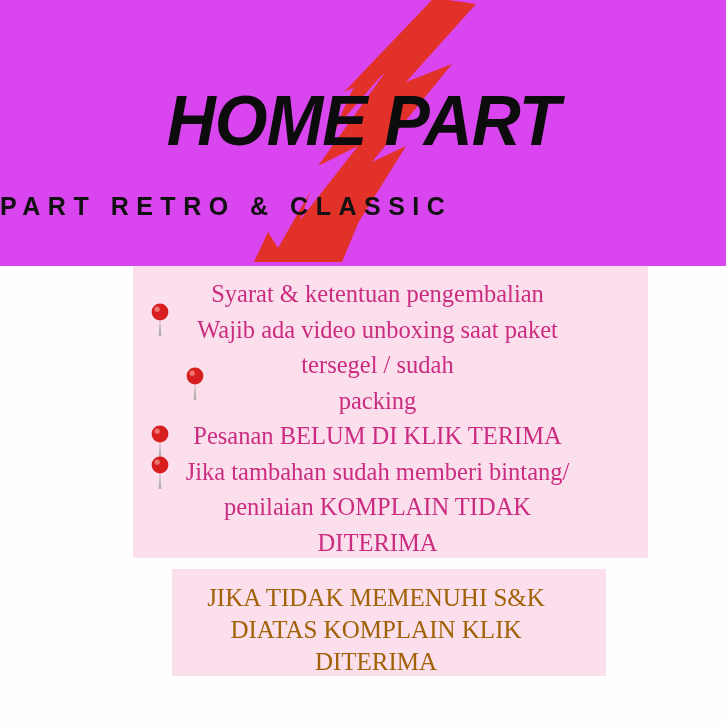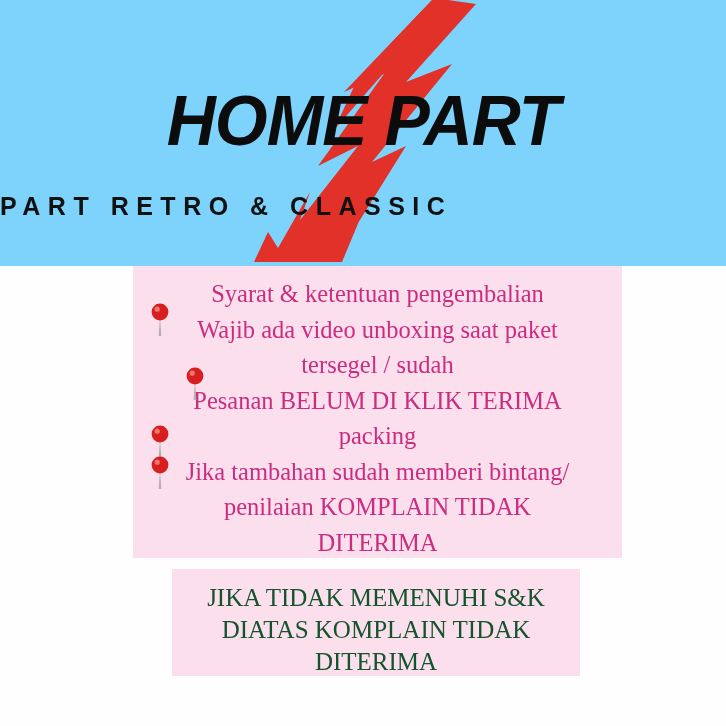--- a/index.html
+++ b/index.html
@@ -17,21 +17,21 @@
     background: #fefefe;
     overflow: hidden;
   }
 
   
   #logo-area {
     position: absolute;
     left: 0; top: 0;
     width: 726px;
     height: 266px;
-    background: #7dd3fc;
+    background: #d946ef;
   }
   #bolt-svg {
     position: absolute;
     left: 238px;
     top: -4px;
     width: 240px;
     height: 272px;
   }
   #wordmark {
     position: absolute;
@@ -61,20 +61,21 @@
     line-height: 30px;
     letter-spacing: 7.5px;
     color: #111111;
     white-space: nowrap;
   }
 
   
   .pink-panel {
     position: absolute;
     background: #fbdfec;
+    padding-left: 26px;
   }
   #terms-panel {
     left: 133px;
     top: 266px;
     width: 489px;
     height: 292px;
   }
   #warning-panel {
     left: 172px;
     top: 569px;
@@ -97,21 +98,21 @@
   .terms-lines .ln {
     display: block;
   }
 
   .warning-lines {
     position: absolute;
     left: 0;
     top: 13px;
     width: 408px;
     text-align: center;
-    color: #14532d;
+    color: #a16207;
     font-family: "Liberation Serif", serif;
     font-size: 25px;
     line-height: 32px;
     white-space: nowrap;
   }
   .warning-lines .ln { display: block; }
 
   
   .pin {
     position: absolute;
@@ -137,22 +138,22 @@
 
     <div id="wordmark">HOME PART</div>
     <div id="tagline">PART RETRO &amp; CLASSIC</div>
   </div>
 
   <div id="terms-panel" class="pink-panel">
     <div class="terms-lines">
       <span class="ln">Syarat &amp; ketentuan pengembalian</span>
       <span class="ln">Wajib ada video unboxing saat paket</span>
       <span class="ln">tersegel / sudah</span>
+      <span class="ln">packing</span>
       <span class="ln">Pesanan BELUM DI KLIK TERIMA</span>
-      <span class="ln">packing</span>
       <span class="ln">Jika tambahan sudah memberi bintang/</span>
       <span class="ln">penilaian KOMPLAIN TIDAK</span>
       <span class="ln">DITERIMA</span>
     </div>
   </div>
 
   <svg id="pin-1" class="pin" viewBox="0 0 20 34">
     <path d="M10 14 L8.6 33 L11.4 33 Z" fill="#b8b0b0"></path>
     <circle cx="10" cy="9" r="8.4" fill="#d81f1f"></circle>
     <circle cx="7.2" cy="6.2" r="2.6" fill="#f3857f" opacity="0.85"></circle>
@@ -169,18 +170,18 @@
   </svg>
   <svg id="pin-4" class="pin" viewBox="0 0 20 34">
     <path d="M10 14 L8.6 33 L11.4 33 Z" fill="#b8b0b0"></path>
     <circle cx="10" cy="9" r="8.4" fill="#d81f1f"></circle>
     <circle cx="7.2" cy="6.2" r="2.6" fill="#f3857f" opacity="0.85"></circle>
   </svg>
 
   <div id="warning-panel" class="pink-panel">
     <div class="warning-lines">
       <span class="ln">JIKA TIDAK MEMENUHI S&amp;K</span>
-      <span class="ln">DIATAS KOMPLAIN TIDAK</span>
+      <span class="ln">DIATAS KOMPLAIN KLIK</span>
       <span class="ln">DITERIMA</span>
     </div>
   </div>
 
 </div>
 
 </body></html>

